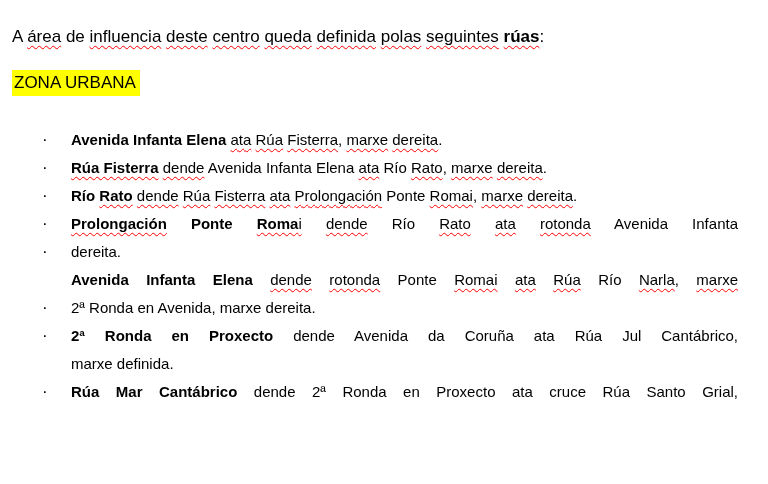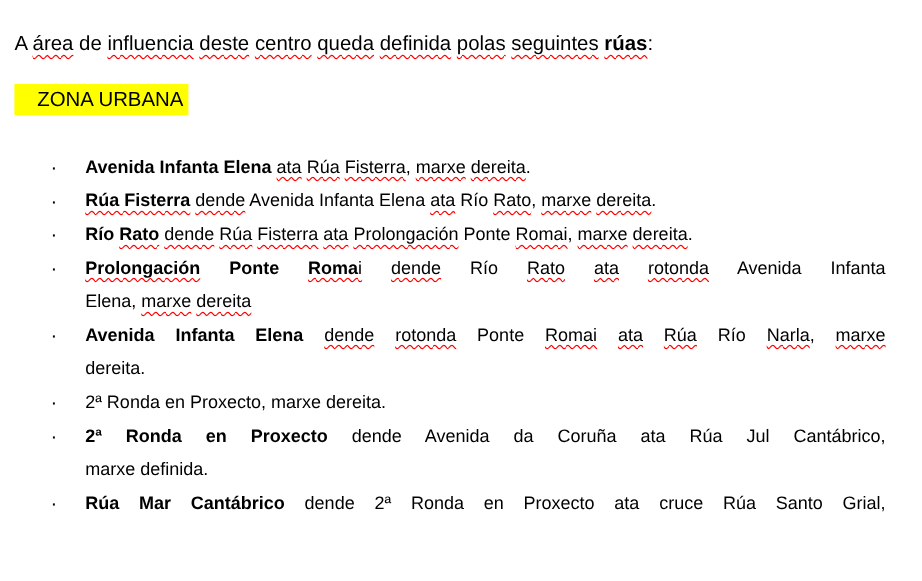--- a/index.html
+++ b/index.html
@@ -16,21 +16,21 @@
   .intro{
     margin:26px 0 0 0;
     font-size:17px;line-height:22px;
   }
   .zone{
     margin:22px 0 0 0;
     font-size:17px;line-height:20px;
   }
   .zone .hl{
     background:var(--hl,#ffff00);
-    padding:3px 4px 3px 19px;
+    padding:3px 4px 3px 2px;
     display:inline-block;
   }
   .list{margin-top:30px;}
   .item{position:relative;padding-left:59px;}
   .marker{
     position:absolute;left:30px;top:0;
     line-height:28px;font-size:17px;
   }
   .line{
     font-size:15px;line-height:28px;
@@ -66,30 +66,29 @@
         <span class="marker">·</span>
         <div class="line"><span class="b m">Rúa Fisterra</span><span> </span><span class="m">dende</span><span> Avenida Infanta Elena </span><span class="m">ata</span><span> Río </span><span class="m">Rato</span><span>, </span><span class="m">marxe</span><span> </span><span class="m">dereita</span><span>.</span></div>
       </div>
       <div class="item">
         <span class="marker">·</span>
         <div class="line"><span class="b">Río </span><span class="b m">Rato</span><span> </span><span class="m">dende</span><span> </span><span class="m">Rúa</span><span> </span><span class="m">Fisterra</span><span> </span><span class="m">ata</span><span> </span><span class="m">Prolongación</span><span> Ponte </span><span class="m">Romai</span><span>, </span><span class="m">marxe</span><span> </span><span class="m">dereita</span><span>.</span></div>
       </div>
       <div class="item">
         <span class="marker">·</span>
         <div class="line justify"><span class="b m">Prolongación</span><span class="b"> </span><span class="b">Ponte</span><span class="b"> </span><span class="b m">Roma</span><span class="m">i</span><span> </span><span class="m">dende</span><span> Río </span><span class="m">Rato</span><span> </span><span class="m">ata</span><span> </span><span class="m">rotonda</span><span> Avenida Infanta</span></div>
-        <div class="line"><span>Elena, </span><span class="m">marxe</span><span> </span><span class="m">dereita</span></div>
       </div>
       <div class="item">
         <span class="marker">·</span>
+        <div class="line"><span>dereita.</span></div>
         <div class="line justify"><span class="b">Avenida Infanta Elena</span><span> </span><span class="m">dende</span><span> </span><span class="m">rotonda</span><span> Ponte </span><span class="m">Romai</span><span> </span><span class="m">ata</span><span> </span><span class="m">Rúa</span><span> Río </span><span class="m">Narla</span><span>, </span><span class="m">marxe</span></div>
-        <div class="line"><span>dereita.</span></div>
       </div>
       <div class="item">
         <span class="marker">·</span>
-        <div class="line"><span>2ª Ronda en Proxecto, marxe dereita.</span></div>
+        <div class="line"><span>2ª Ronda en Avenida, marxe dereita.</span></div>
       </div>
       <div class="item">
         <span class="marker">·</span>
         <div class="line justify"><span class="b">2ª Ronda en Proxecto</span><span> dende Avenida da Coruña ata Rúa Jul Cantábrico,</span></div>
         <div class="line"><span>marxe definida.</span></div>
       </div>
       <div class="item">
         <span class="marker">·</span>
         <div class="line justify"><span class="b">Rúa Mar Cantábrico</span><span> dende 2ª Ronda en Proxecto ata cruce Rúa Santo Grial,</span></div>
       </div>

